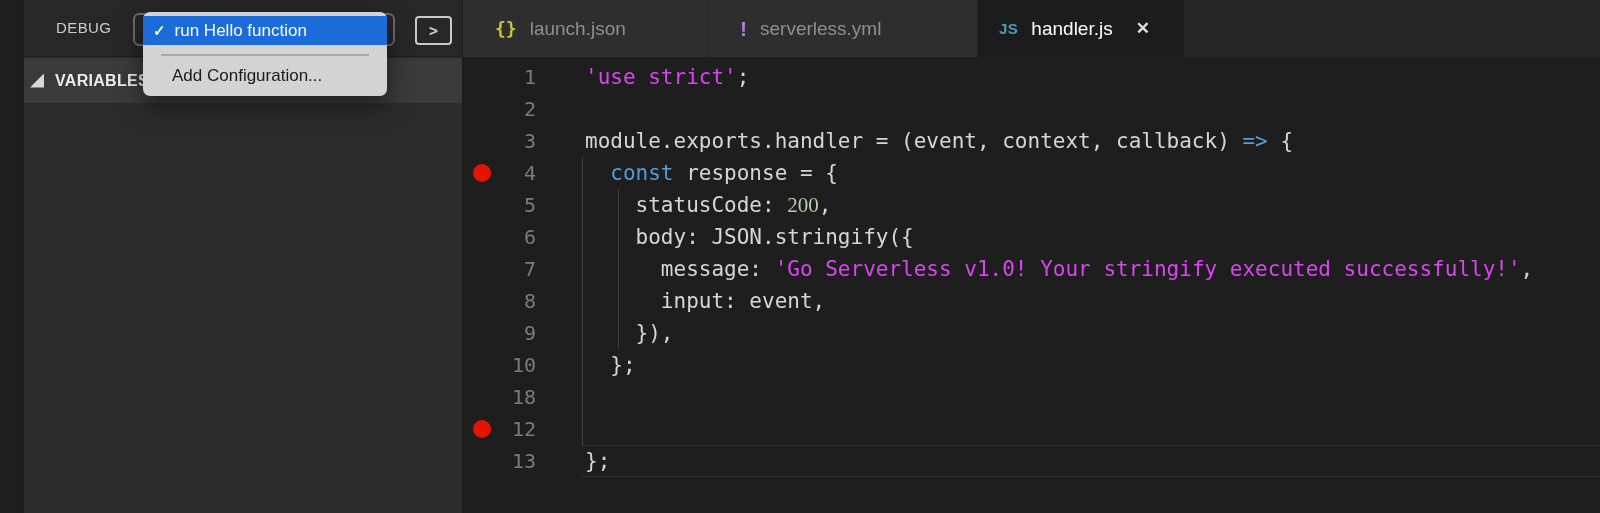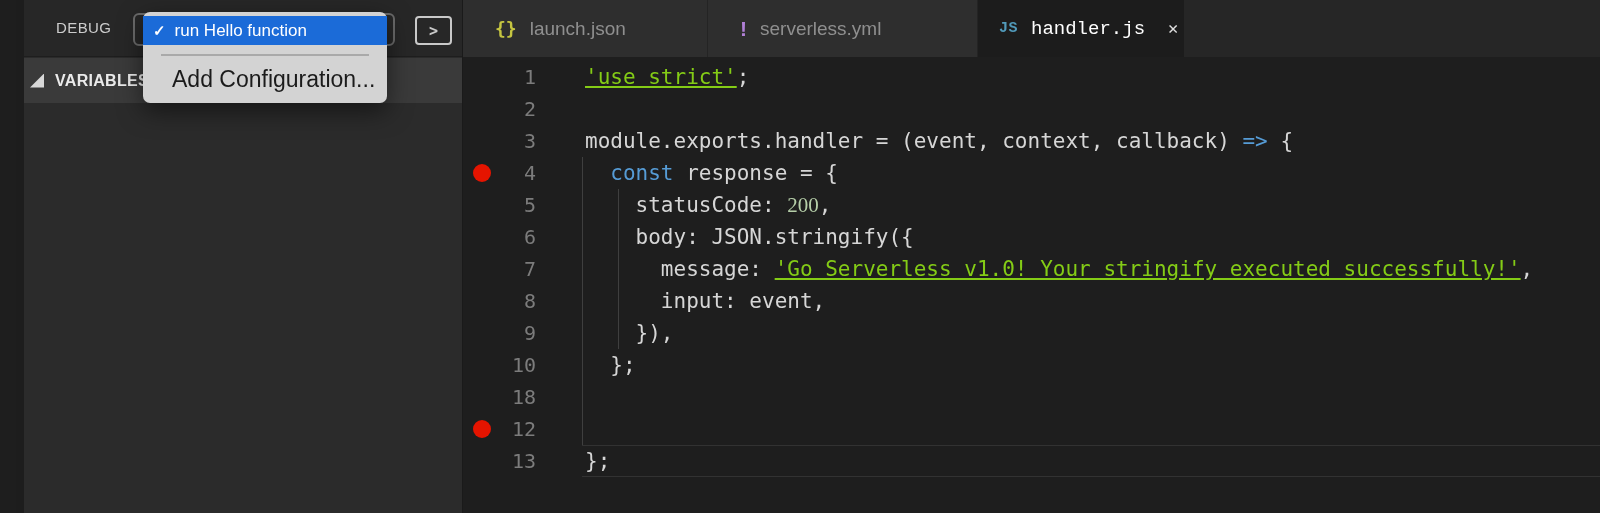--- a/index.html
+++ b/index.html
@@ -26,53 +26,53 @@
   .section-label{color:#eaeaea;font-weight:bold;font-size:16px;letter-spacing:.3px;text-align:center;}
 
   
   .main{position:absolute;left:462px;top:0;right:0;bottom:0;border-left:1px solid #1a1a1a;box-sizing:border-box;}
   .tab-bar{display:flex;height:57px;background:#262626;}
   .tab{display:flex;align-items:center;gap:13px;padding:0 0 0 32px;box-sizing:border-box;height:57px;
        background:#2e2e2e;color:#8f8f8f;font-size:19px;border-right:1px solid #242424;cursor:default;flex:none;}
   .tab:nth-child(1){width:245px;}
   .tab:nth-child(2){width:270px;}
   .tab:nth-child(3){width:206px;padding-left:21px;}
-  .tab.active{background:#1c1c1c;color:#ffffff;border-right:none;font-weight:500;font-family:Liberation Mono, monospace;}
+  .tab.active{background:#1c1c1c;color:#ffffff;border-right:none;font-weight:500;}
   .tab-icon{flex:none;}
   .tab-icon.braces{font-family:"DejaVu Sans Mono",monospace;font-weight:bold;font-size:18px;}
   .tab-icon.warn{font-weight:bold;font-size:21px;}
   .tab-icon.js{font-weight:bold;font-size:15px;letter-spacing:.5px;}
   .tab-close{margin-left:10px;color:#dddddd;font-size:17px;font-weight:bold;}
 
   
   .editor{position:absolute;left:0;top:57px;right:0;bottom:0;background:#1e1e1e;padding-top:4px;
           font-family:"DejaVu Sans Mono",monospace;font-size:21px;}
   .code-line{position:relative;display:flex;height:32px;line-height:32px;}
   .bp-margin{width:38px;flex:none;display:flex;align-items:center;justify-content:center;}
   .bp-dot{width:18px;height:18px;border-radius:50%;background:#e51400;display:block;}
   .line-num{width:35px;flex:none;text-align:right;color:#7c7c7c;font-size:20px;}
   .code-text{padding-left:49px;white-space:pre;color:#d6d6d6;}
   .tok-p{color:#d6d6d6;}
   .tok-kw{color:#569cd6;}
-  .tok-str{color:#84cc16;text-decoration:underline;}
+  .tok-str{color:#d946ef;}
   .tok-num{color:#b5cea8;font-family:Liberation Serif, serif;}
   .code-line.current::after{content:"";position:absolute;left:119px;right:0;top:0;bottom:0;
       border-top:1px solid #323232;border-bottom:1px solid #323232;pointer-events:none;}
   .indent-guide{position:absolute;width:1px;background:#3f3f3f;}
   .guide-1{left:119px;top:100px;height:288px;}
   .guide-2{left:155px;top:132px;height:160px;}
 
   
   .dropdown-menu{position:absolute;left:143px;top:12px;width:244px;background:#d3d3d3;border-radius:7px;
                  box-shadow:0 8px 24px rgba(0,0,0,.5);padding:4px 0 6px 0;z-index:20;}
   .menu-item-selected{height:29px;background:#1b6bd8;color:#ffffff;display:flex;align-items:center;gap:9px;
                       padding:0 10px;font-size:17px;font-weight:500;}
   .menu-check{font-size:15px;font-weight:bold;flex:none;}
   .menu-separator{height:2px;background:#a9a9a9;margin:9px 18px 7px 18px;}
-  .menu-item-plain{color:#1b1b1b;font-size:23px;padding:3px 10px 4px 29px;}
+  .menu-item-plain{color:#1b1b1b;font-size:17px;padding:3px 10px 4px 29px;}
 </style>
 </head>
 <body>
 
 <div class="window">
 
   <div class="sidebar">
     <div class="debug-toolbar">
       <span class="debug-label">DEBUG</span>
       <span class="config-select"></span>

